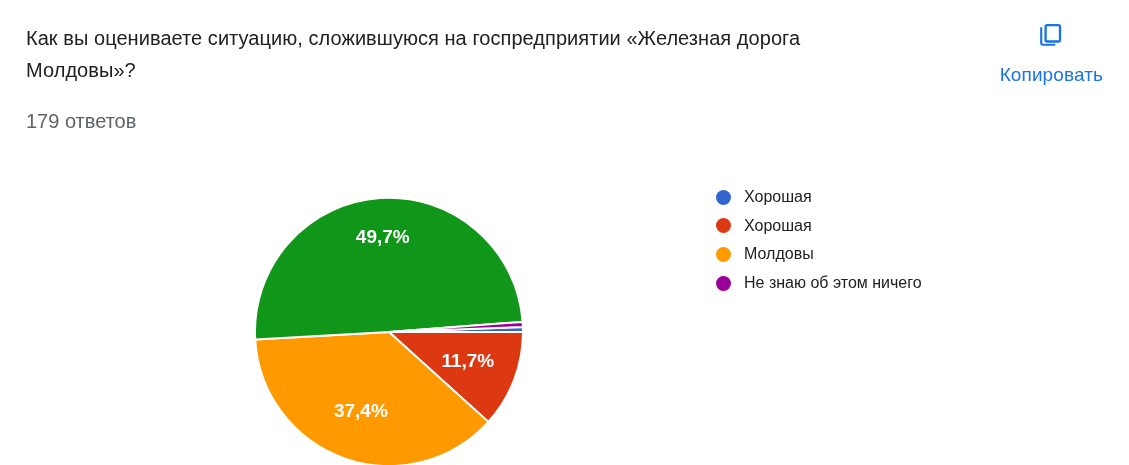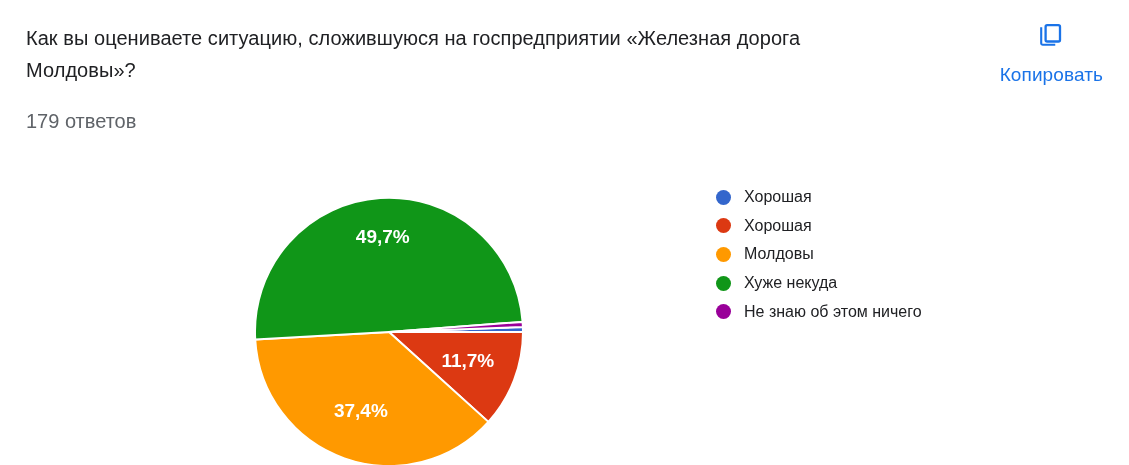--- a/index.html
+++ b/index.html
@@ -197,23 +197,19 @@
         </div>
         <div class="legend-item">
           <span class="legend-dot" style="background: rgb(220, 57, 18);"></span>
           <span class="legend-text">Хорошая</span>
         </div>
         <div class="legend-item">
           <span class="legend-dot" style="background: rgb(255, 153, 0);"></span>
           <span class="legend-text">Молдовы</span>
         </div>
         <div class="legend-item">
-          <span class="legend-dot" style="background: rgb(16, 150, 24);"></span>
-          <span class="legend-text">Хуже некуда</span>
-        </div>
-        <div class="legend-item">
           <span class="legend-dot" style="background: rgb(153, 0, 153);"></span>
           <span class="legend-text">Не знаю об этом ничего</span>
         </div>
       </div>
 
   </div>
 </div>
 
 </body></html>

